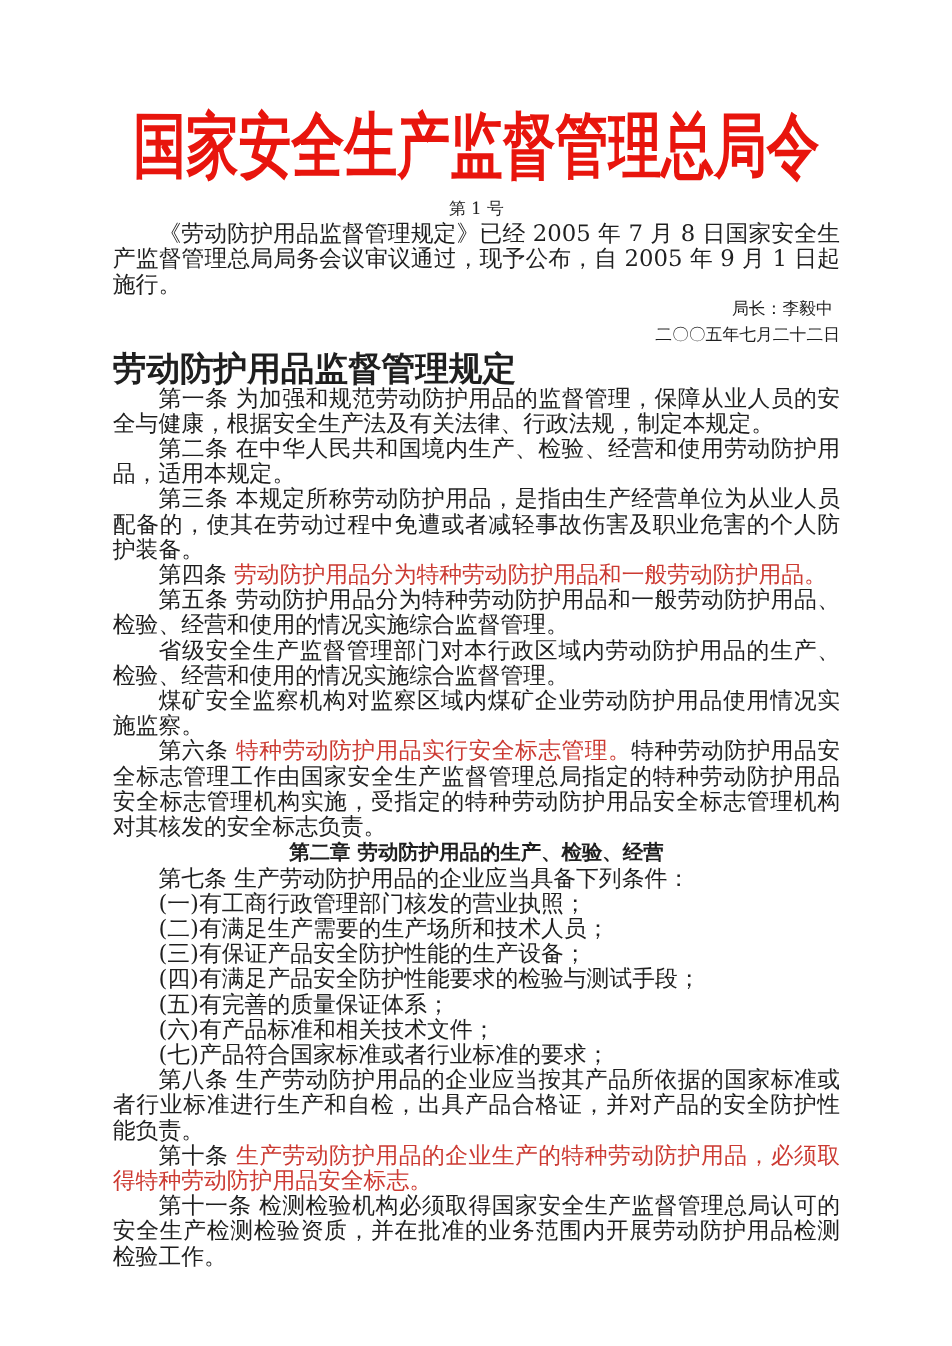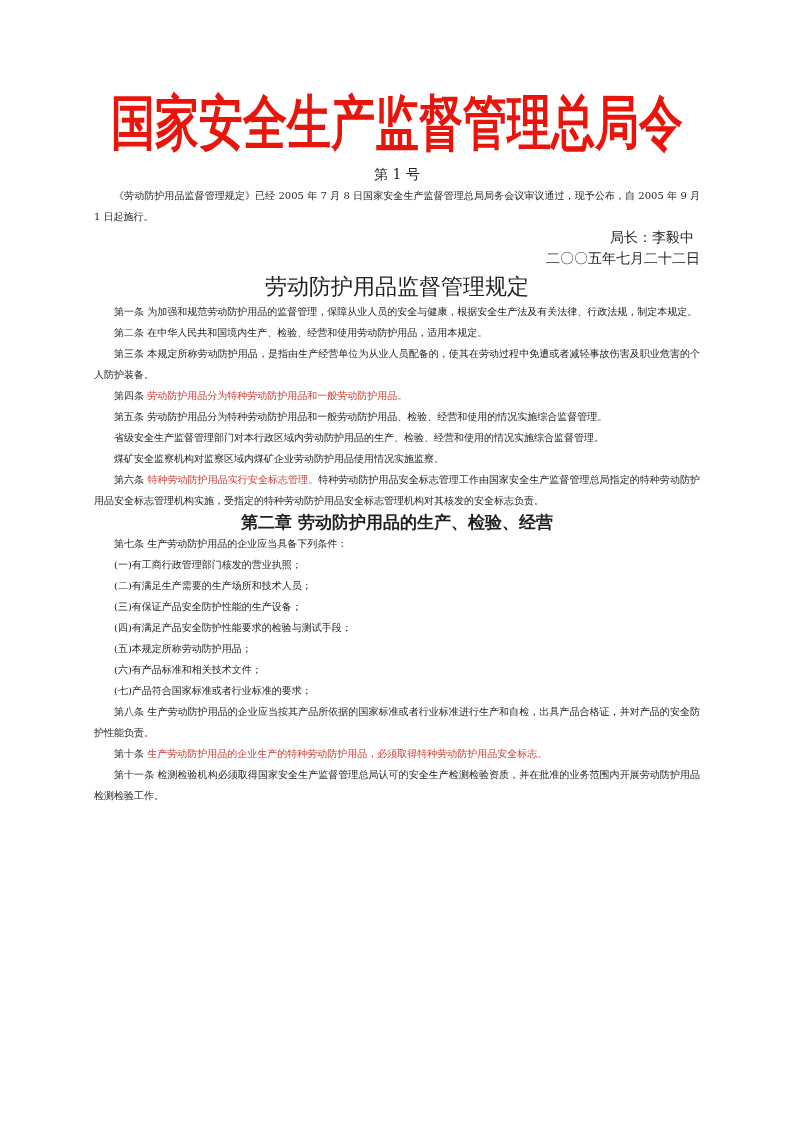--- a/index.html
+++ b/index.html
@@ -27,39 +27,39 @@
     transform: scaleY(1.34);
     transform-origin: 50% 50%;
   }
   .order-no {
     margin-top: 6px;
     text-align: center;
     font-size: 14px;
     line-height: 21px;
   }
   .para {
-    font-size: 10px;
+    font-size: 19px;
     line-height: 21px;
     text-align: justify;
     text-indent: 2em;
     font-weight: normal;
   }
   .signer, .sign-date {
     font-size: 14px;
     line-height: 21px;
     text-align: right;
   }
   .signer { padding-right: 6px; }
   .sign-date { padding-right: 0; }
   .doc-title {
     margin-top: 4px;
-    font-size: 22px;
+    font-size: 28px;
     line-height: 28px;
-    text-align: center;
-    font-weight: normal;
+    text-align: left;
+    font-weight: bold;
     font-family: "DejaVu Sans", "Liberation Sans", sans-serif;
   }
   .chapter {
     text-align: center;
     font-weight: bold;
     font-family: "DejaVu Sans", "Liberation Sans", sans-serif;
     font-size: 17px;
   }
   .ch1 { margin-top: 2px; line-height: 24px; }
   .ch2 { line-height: 22px; }
@@ -92,21 +92,21 @@
 
   <p class="para"><span>第六条 </span><span class="red">特种劳动防护用品实行安全标志管理。</span><span>特种劳动防护用品安全标志管理工作由国家安全生产监督管理总局指定的特种劳动防护用品安全标志管理机构实施，受指定的特种劳动防护用品安全标志管理机构对其核发的安全标志负责。</span></p>
 
   <h3 class="chapter ch2">第二章 劳动防护用品的生产、检验、经营</h3>
 
   <p class="para">第七条 生产劳动防护用品的企业应当具备下列条件：</p>
   <p class="para">(一)有工商行政管理部门核发的营业执照；</p>
   <p class="para">(二)有满足生产需要的生产场所和技术人员；</p>
   <p class="para">(三)有保证产品安全防护性能的生产设备；</p>
   <p class="para">(四)有满足产品安全防护性能要求的检验与测试手段；</p>
-  <p class="para">(五)本规定所称劳动防护用品；</p>
+  <p class="para">(五)有完善的质量保证体系；</p>
   <p class="para">(六)有产品标准和相关技术文件；</p>
   <p class="para">(七)产品符合国家标准或者行业标准的要求；</p>
 
   <p class="para">第八条 生产劳动防护用品的企业应当按其产品所依据的国家标准或者行业标准进行生产和自检，出具产品合格证，并对产品的安全防护性能负责。</p>
 
   <p class="para"><span>第十条 </span><span class="red">生产劳动防护用品的企业生产的特种劳动防护用品，必须取得特种劳动防护用品安全标志。</span></p>
 
   <p class="para">第十一条 检测检验机构必须取得国家安全生产监督管理总局认可的安全生产检测检验资质，并在批准的业务范围内开展劳动防护用品检测检验工作。</p>
 
 </div>

